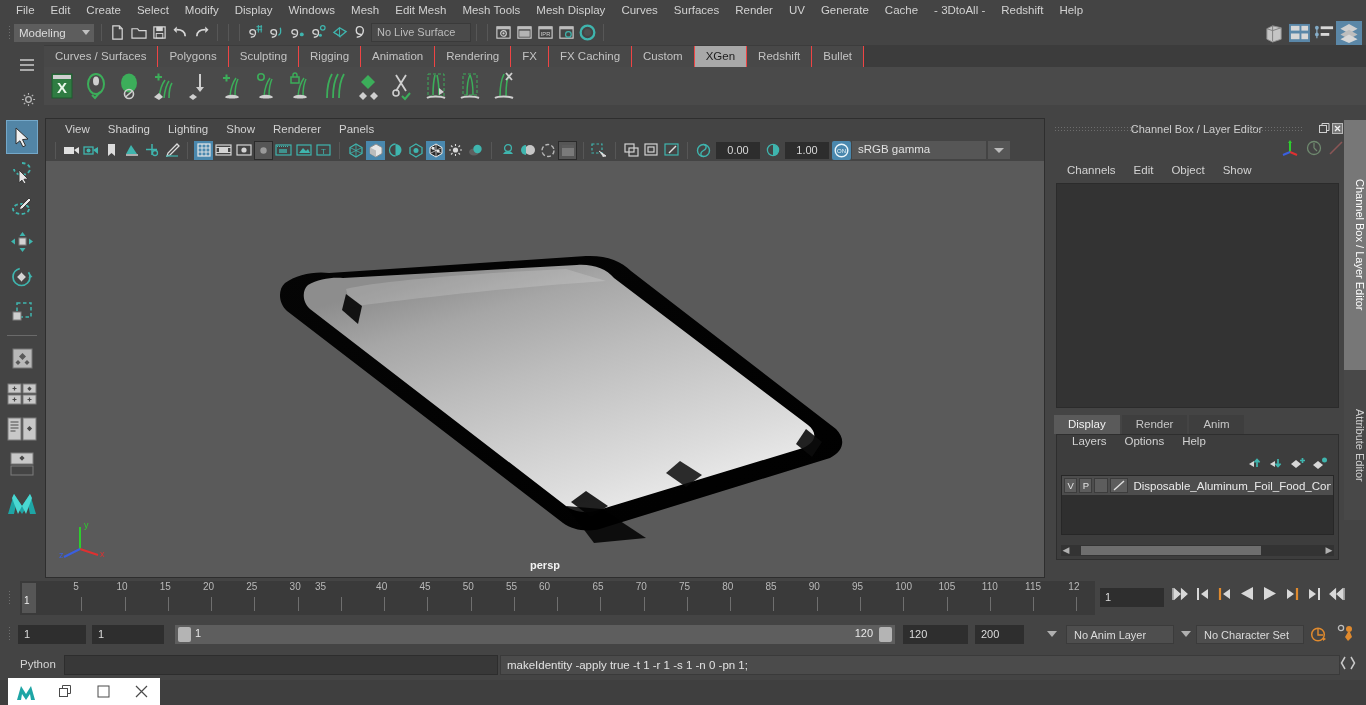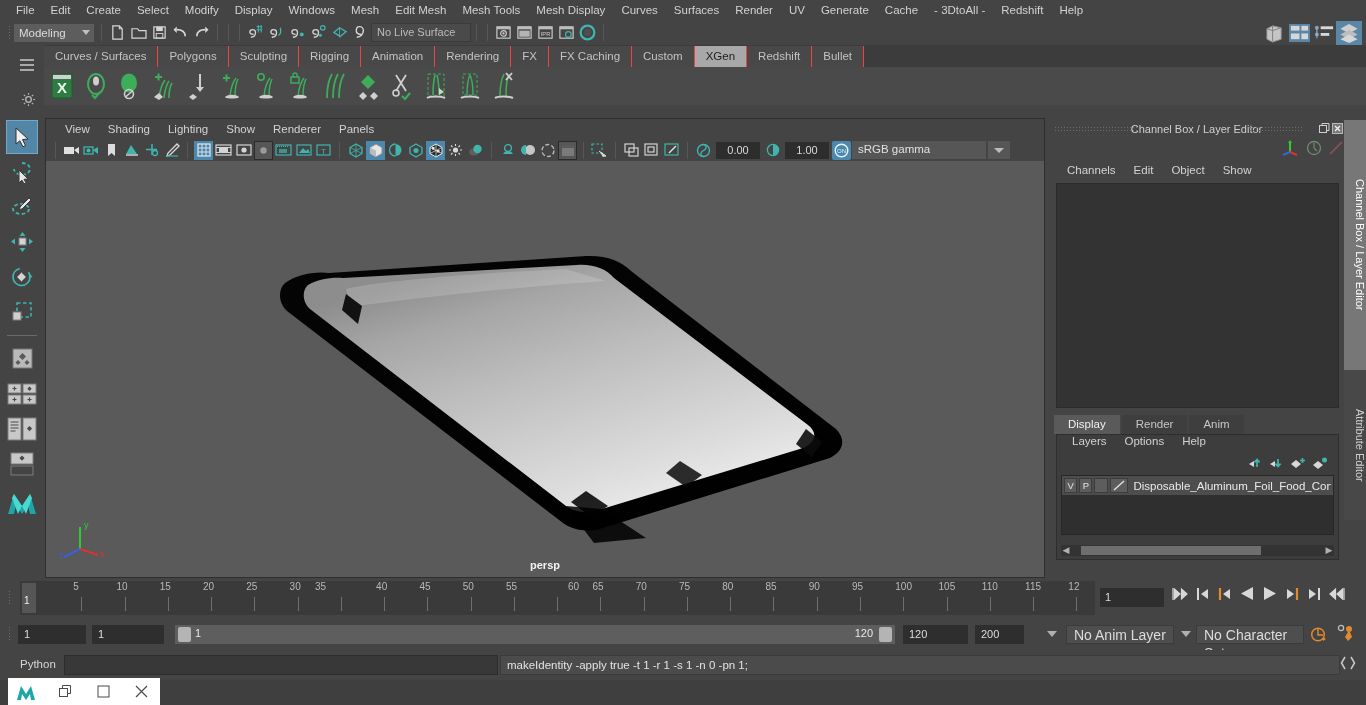--- a/index.html
+++ b/index.html
@@ -120,21 +120,21 @@
 
   
   .rangewrap { position:absolute; left:0; top:618px; width:1366px; height:32px; background:#444; }
   .rfield { position:absolute; top:7px; height:19px; background:#2e2e2e; color:#dcdcdc;
      font-size:11px; line-height:18px; padding-left:6px; }
   .rslider { position:absolute; left:175px; top:7px; width:720px; height:19px; background:#5e5e5e; }
   .rslider .kL { position:absolute; left:3px; top:2px; width:13px; height:15px; background:#b4b4b4; border-radius:2px;}
   .rslider .kR { position:absolute; right:3px; top:2px; width:13px; height:15px; background:#b4b4b4; border-radius:2px;}
   .rslider .lv { position:absolute; left:20px; top:2px; font-size:11px; color:#e8e8e8; }
   .rslider .rv { position:absolute; right:22px; top:2px; font-size:11px; color:#e8e8e8; }
-  .drop { position:absolute; top:7px; height:19px; background:#4e4e4e; color:#dcdcdc; font-size:14px;
+  .drop { position:absolute; top:7px; height:19px; background:#4e4e4e; color:#dcdcdc; font-size:11px;
      line-height:18px; padding:0 7px; border:1px solid #3b3b3b; }
   .dparw { position:absolute; top:13px; width:0; height:0; border-left:5px solid transparent;
      border-right:5px solid transparent; border-top:6px solid #b0b0b0; }
 
   
   .cmdwrap { position:absolute; left:0; top:650px; width:1366px; height:30px; background:#444; }
   .cmdlbl { position:absolute; left:20px; top:8px; font-size:11.5px; color:#d4d4d4; }
   .cmdin { position:absolute; left:64px; top:5px; width:434px; height:20px; background:#383838; border:1px solid #2d2d2d;}
   .cmdout { position:absolute; left:500px; top:5px; width:840px; height:20px; background:#4b4b4b;
      border:1px solid #3a3a3a; color:#e2e2e2; font-size:11.5px; line-height:18px; padding-left:6px; overflow:hidden; white-space:nowrap;}
@@ -946,21 +946,21 @@
           <div class="tltick" style="left: 295px;">35</div>
           <div class="tlmark" style="left: 320.851px;"></div>
           <div class="tltick" style="left: 356.116px;">40</div>
           <div class="tlmark" style="left: 364.116px;"></div>
           <div class="tltick" style="left: 399.38px;">45</div>
           <div class="tlmark" style="left: 407.38px;"></div>
           <div class="tltick" style="left: 442.645px;">50</div>
           <div class="tlmark" style="left: 450.645px;"></div>
           <div class="tltick" style="left: 485.909px;">55</div>
           <div class="tlmark" style="left: 493.909px;"></div>
-          <div class="tltick" style="left: 548px;">60</div>
+          <div class="tltick" style="left: 519px;">60</div>
           <div class="tlmark" style="left: 537.174px;"></div>
           <div class="tltick" style="left: 572.438px;">65</div>
           <div class="tlmark" style="left: 580.438px;"></div>
           <div class="tltick" style="left: 615.702px;">70</div>
           <div class="tlmark" style="left: 623.702px;"></div>
           <div class="tltick" style="left: 658.967px;">75</div>
           <div class="tlmark" style="left: 666.967px;"></div>
           <div class="tltick" style="left: 702.231px;">80</div>
           <div class="tlmark" style="left: 710.231px;"></div>
           <div class="tltick" style="left: 745.496px;">85</div>

